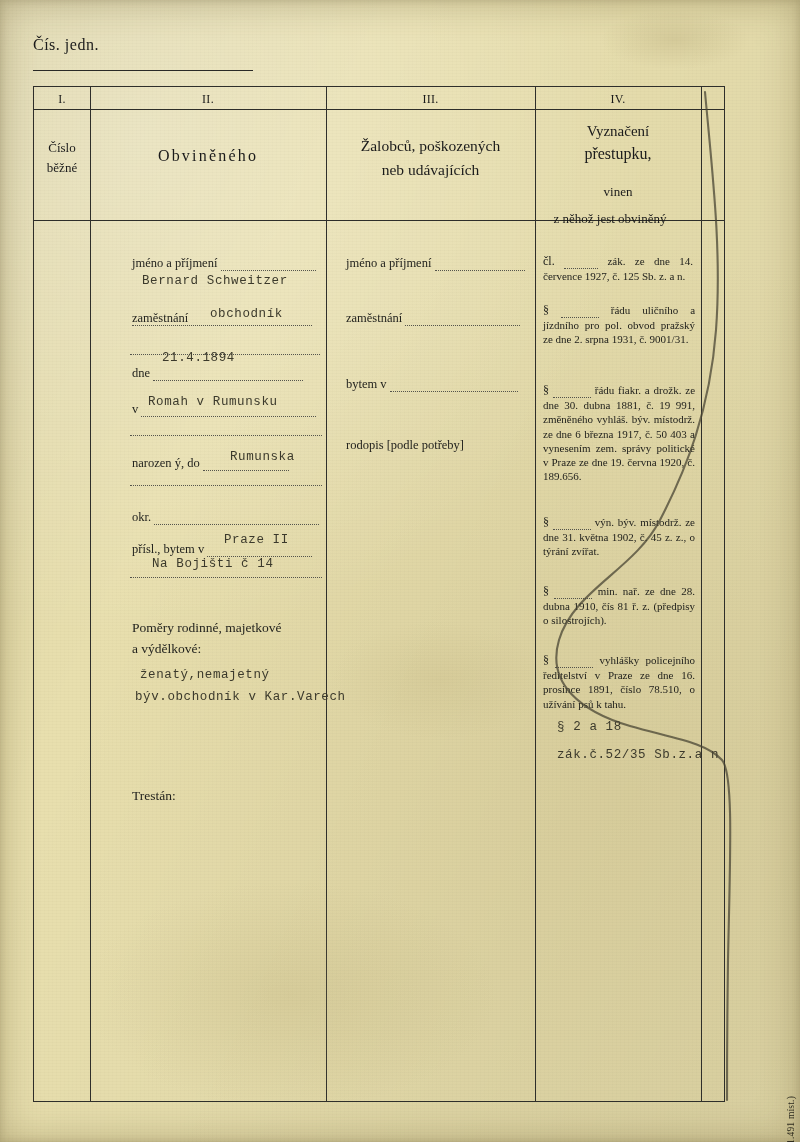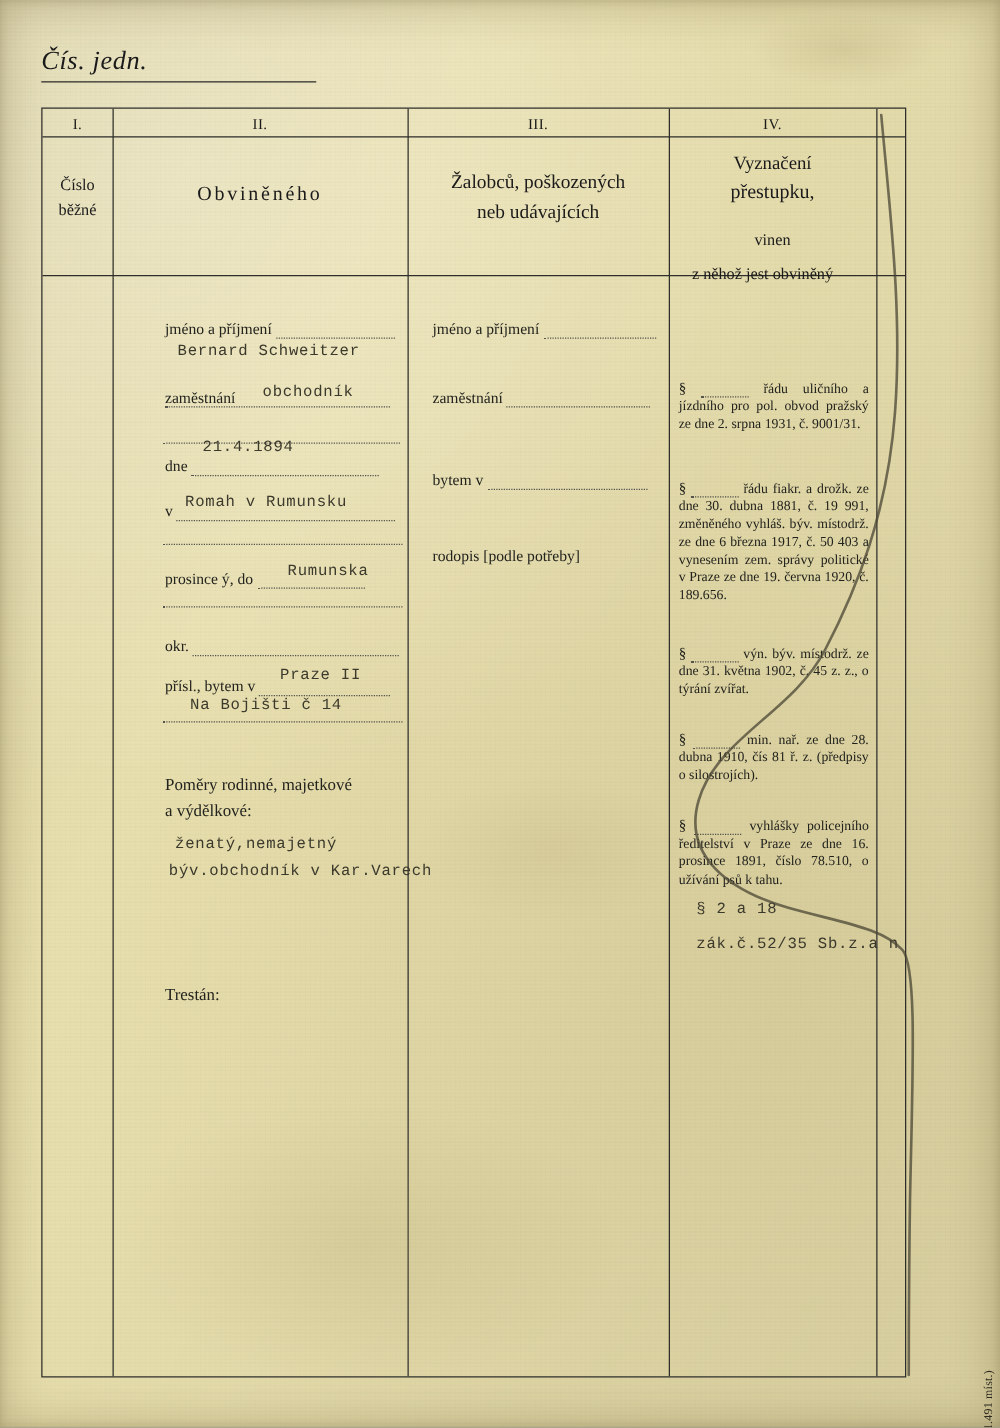--- a/index.html
+++ b/index.html
@@ -37,25 +37,24 @@
     box-shadow: inset 0 0 38px rgba(90,75,30,0.33), inset 0 0 8px rgba(60,50,20,0.18);
   }
 
   
   .doc-number {
     position: absolute;
     left: 33px;
     top: 36px;
     width: 220px;
     font-family: "Liberation Serif", serif;
-    font-style: italic;
-    font-size: 21px;
+    font-size: 16px;
     letter-spacing: 0.5px;
     border-bottom: 1.5px solid #2b2b28;
-    padding-bottom: 4px;
+    padding-bottom: 16px;
   }
 
   
   .table {
     position: absolute;
     left: 33px;
     top: 86px;
     width: 692px;
     height: 1016px;
     border: 1.4px solid #2f2f2b;
@@ -222,21 +221,21 @@
 
       <div class="line-row printed" style="left:42px; top:182px;">
         <span>v</span>
         <span class="dots" style="width:175px;"></span>
       </div>
       <div class="line-row typed" style="left:58px; top:175px;">Romah v Rumunsku</div>
 
       <div class="line-row" style="left:40px; top:214px; width:192px; border-bottom:1px dotted #55554d; height:1px;"></div>
 
       <div class="line-row printed" style="left:42px; top:236px;">
-        <span>prosince ý, do</span>
+        <span>narozen ý, do</span>
         <span class="dots" style="width:86px;"></span>
       </div>
       <div class="line-row typed" style="left:140px; top:230px;">Rumunska</div>
 
       <div class="line-row" style="left:40px; top:264px; width:192px; border-bottom:1px dotted #55554d; height:1px;"></div>
 
       <div class="line-row printed" style="left:42px; top:290px;">
         <span>okr.</span>
         <span class="dots" style="width:165px;"></span>
       </div>
@@ -274,20 +273,25 @@
         <span class="dots" style="width:128px;"></span>
       </div>
 
       <div class="line-row printed" style="left:20px; top:218px;">
         <span>rodopis [podle potřeby]</span>
       </div>
     </div>
 
     <div class="cell" style="left:501px; top:133px; width:166px; height:883px;">
 
+      <div class="para" style="left:8px; top:34px; width:150px;">
+        <span class="sect">čl.</span>
+        <span class="dots" style="width:34px;"></span>
+        <span>zák. ze dne 14. července 1927, č. 125 Sb. z. a n.</span>
+      </div>
 
       <div class="para" style="left:8px; top:83px; width:152px;">
         <span class="sect">§</span>
         <span class="dots" style="width:38px;"></span>
         <span>řádu uličního a jízdního pro pol. obvod pražský ze dne 2. srpna 1931, č. 9001/31.</span>
       </div>
 
       <div class="para" style="left:8px; top:163px; width:152px;">
         <span class="sect">§</span>
         <span class="dots" style="width:38px;"></span>

